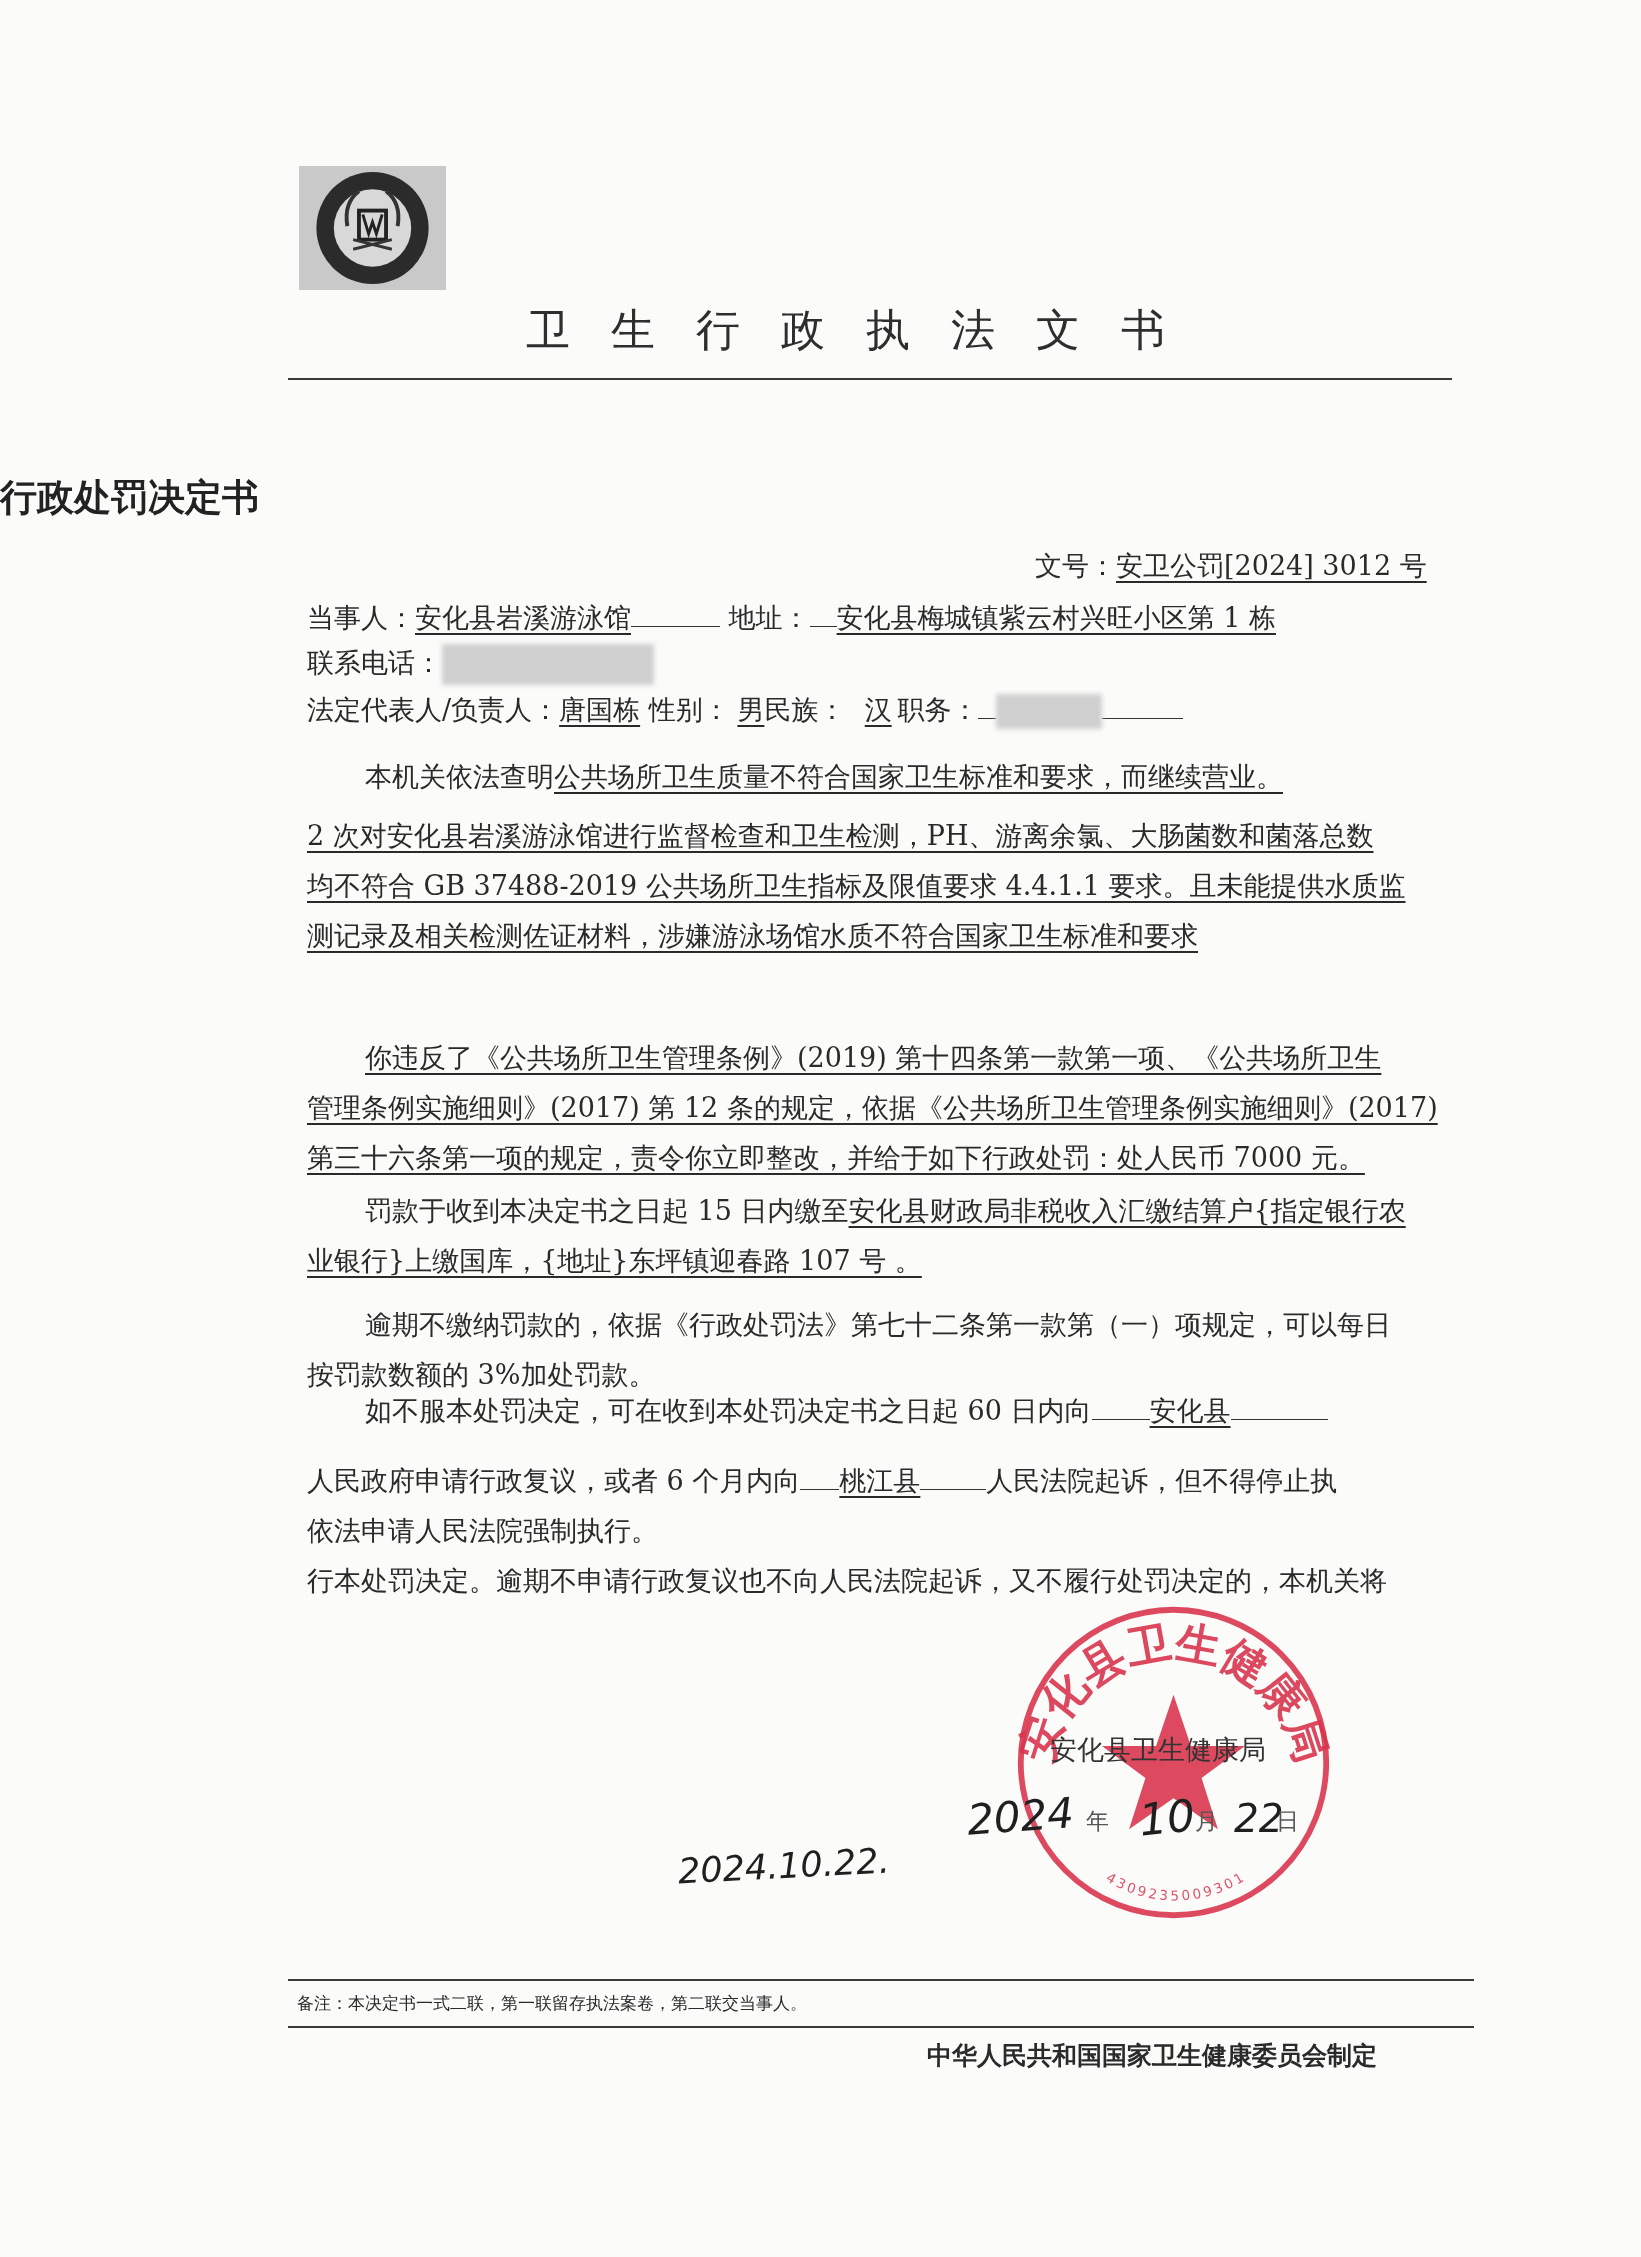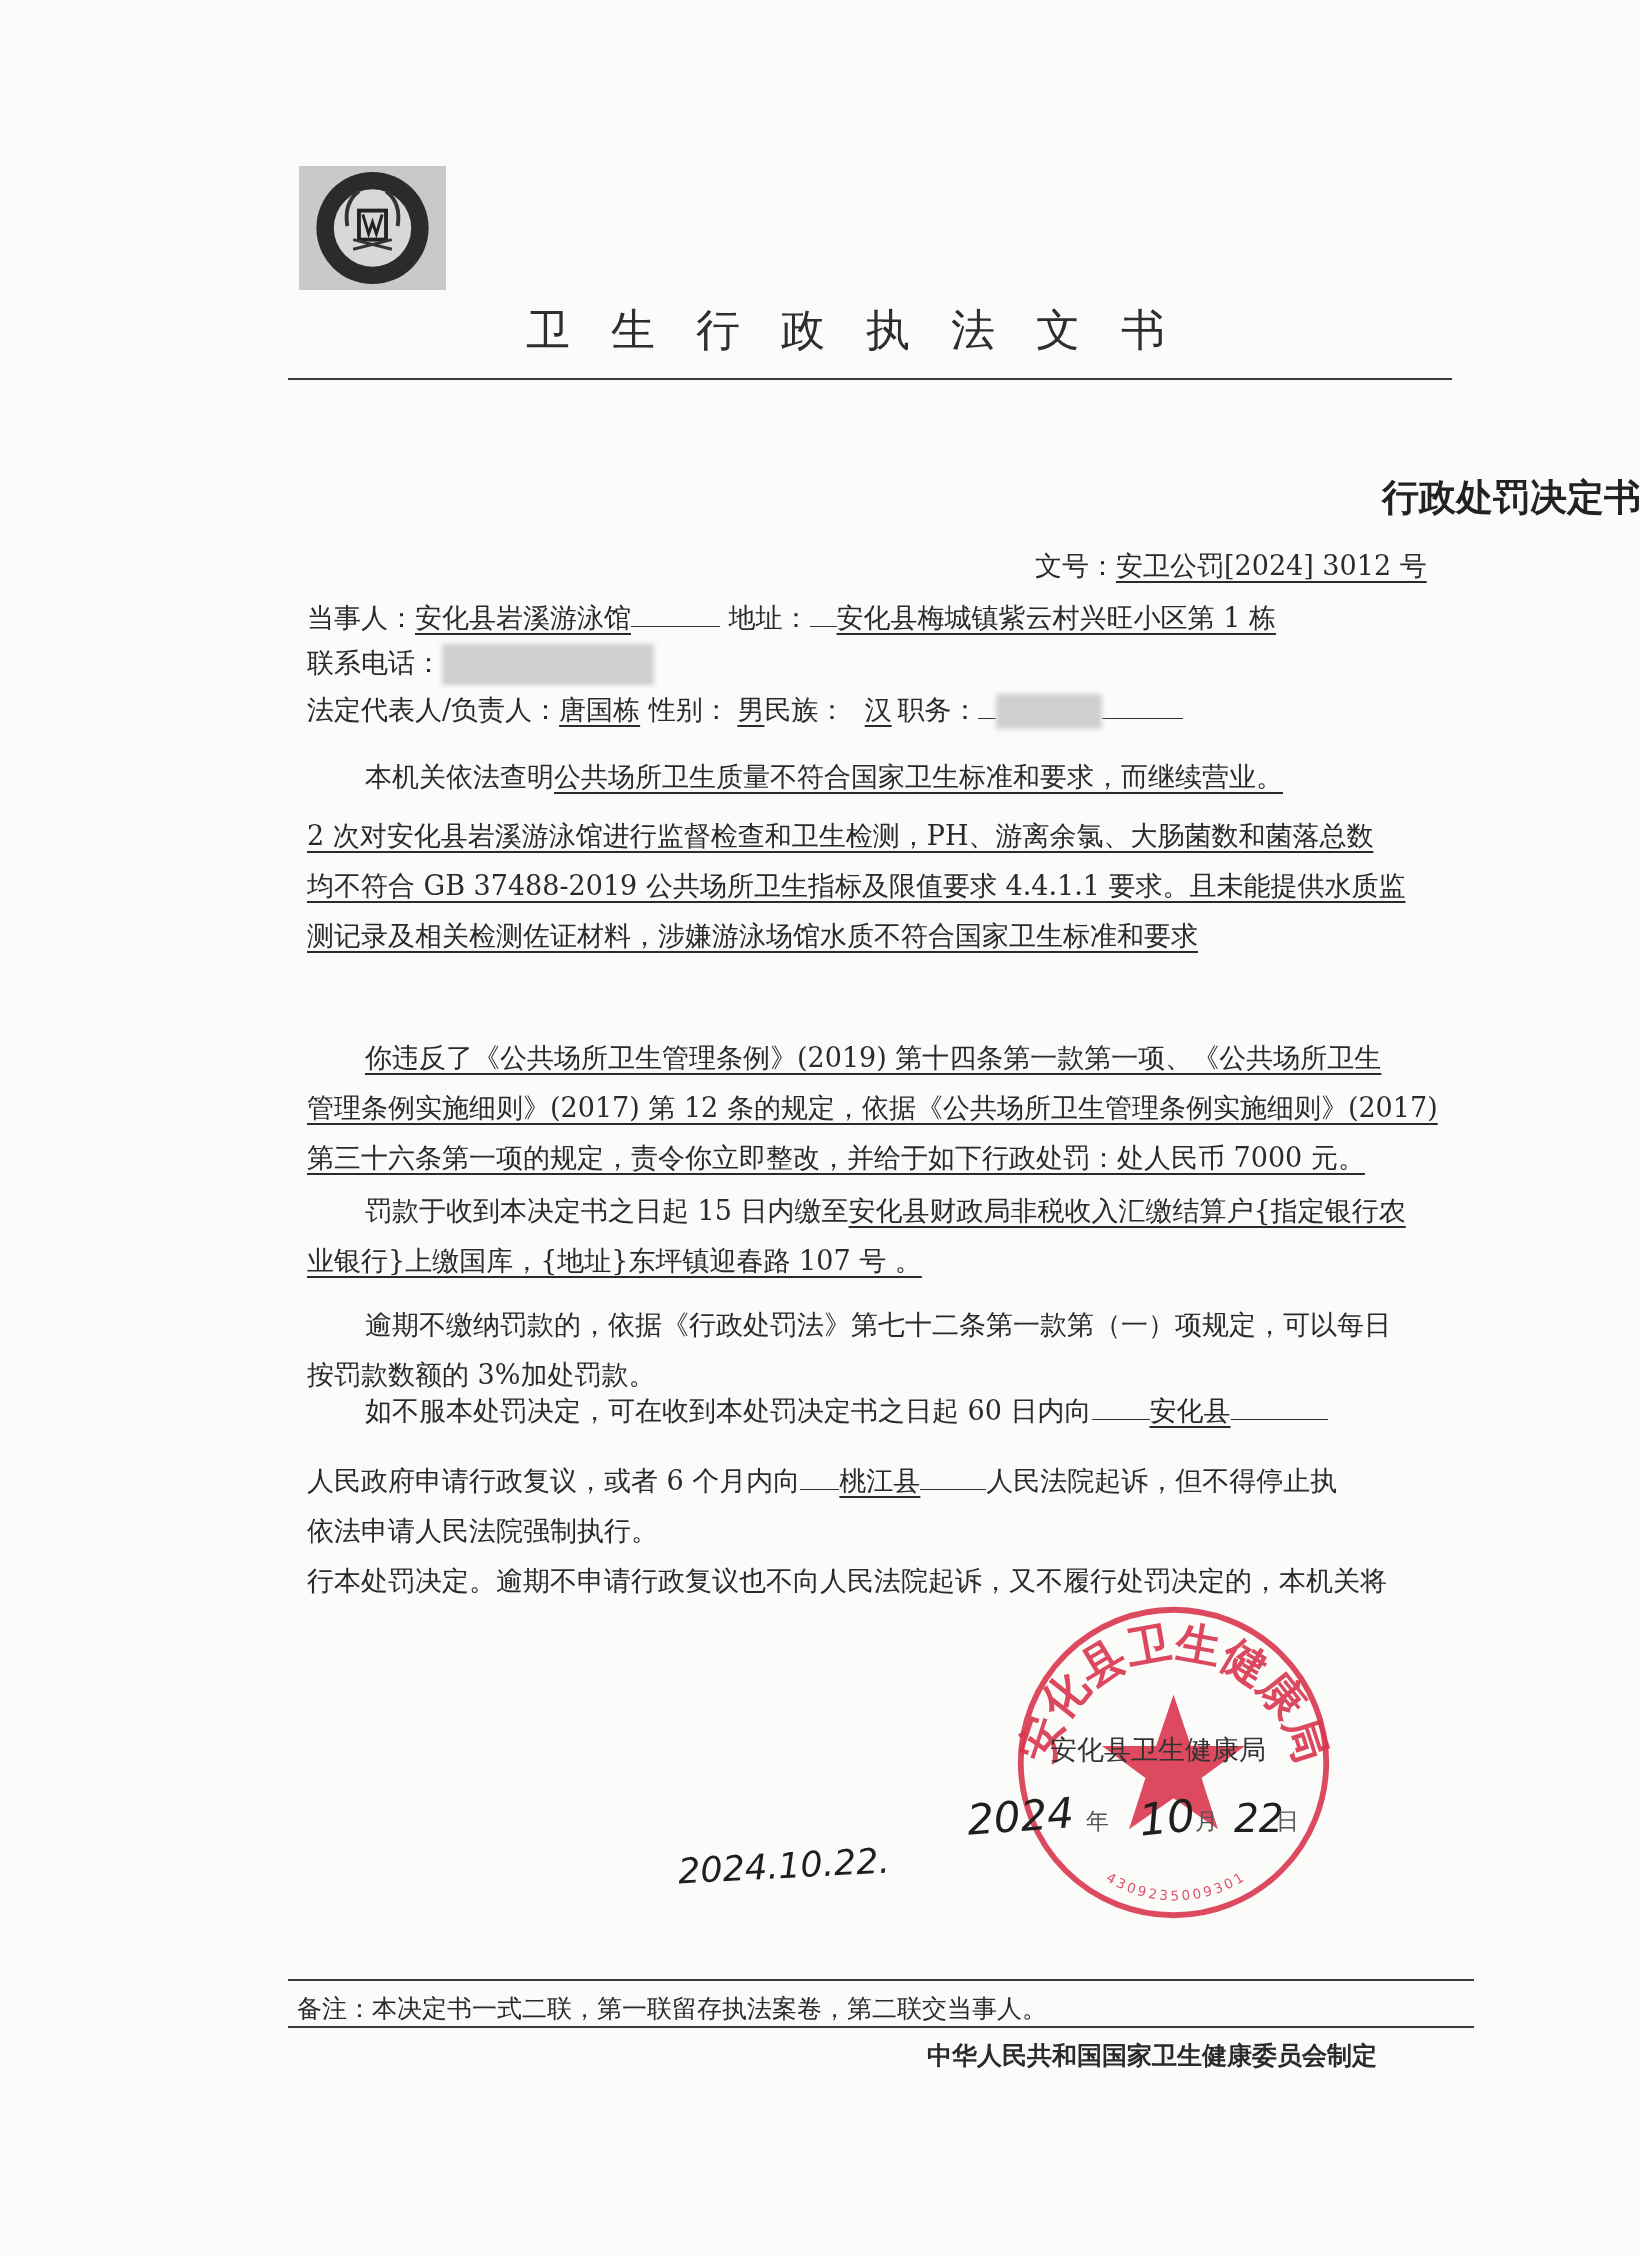--- a/index.html
+++ b/index.html
@@ -14,38 +14,38 @@
     left: 299px; top: 166px; width: 147px; height: 124px;
     background: #c9c9c9;
   }
   .emblem svg { width: 100%; height: 100%; }
   .header-title {
     left: 526px; top: 301px; font-size: 44px; letter-spacing: 41px;
     color: #2e2e2e; white-space: nowrap; font-weight: normal;
   }
   .rule { background: #3a3a3a; height: 1.9px; }
   .doc-title {
-    left: 0; width: 1641px; top: 473px; text-align: right;
+    left: 0; width: 1641px; top: 473px; text-align: left;
     font-family: Liberation Mono, monospace;
     font-size: 37px; font-weight: bold; color: #222;
   }
   .line { font-size: 27px; white-space: nowrap; line-height: 39px; }
   .u { text-decoration: underline; text-underline-offset: 5.8px; text-decoration-thickness: 1.9px; }
   .blank { display: inline-block; border-bottom: 1.9px solid #333; height: 29px; vertical-align: baseline; }
   .blur {
     display: inline-block; background: #cfcfcf; filter: blur(2.9px);
     vertical-align: middle;
   }
   .para { font-size: 27px; line-height: 50px; }
   .stamp { left: 1014px; top: 1603px; width: 319px; height: 319px; }
   .handwrite {
     font-family: "DejaVu Sans", "Liberation Sans", sans-serif;
     font-style: italic; color: #1f1f1f; white-space: nowrap;
   }
-  .footer-note { font-size: 25px; }
+  .footer-note { font-size: 17px; }
   .footer-maker {
     font-family: "DejaVu Sans", "Liberation Sans", sans-serif;
     font-size: 25px; font-weight: bold; color: #2a2a2a;
   }
 </style>
 </head>
 <body>
 
 <div class="abs emblem">
   <svg viewBox="0 0 152 128">

